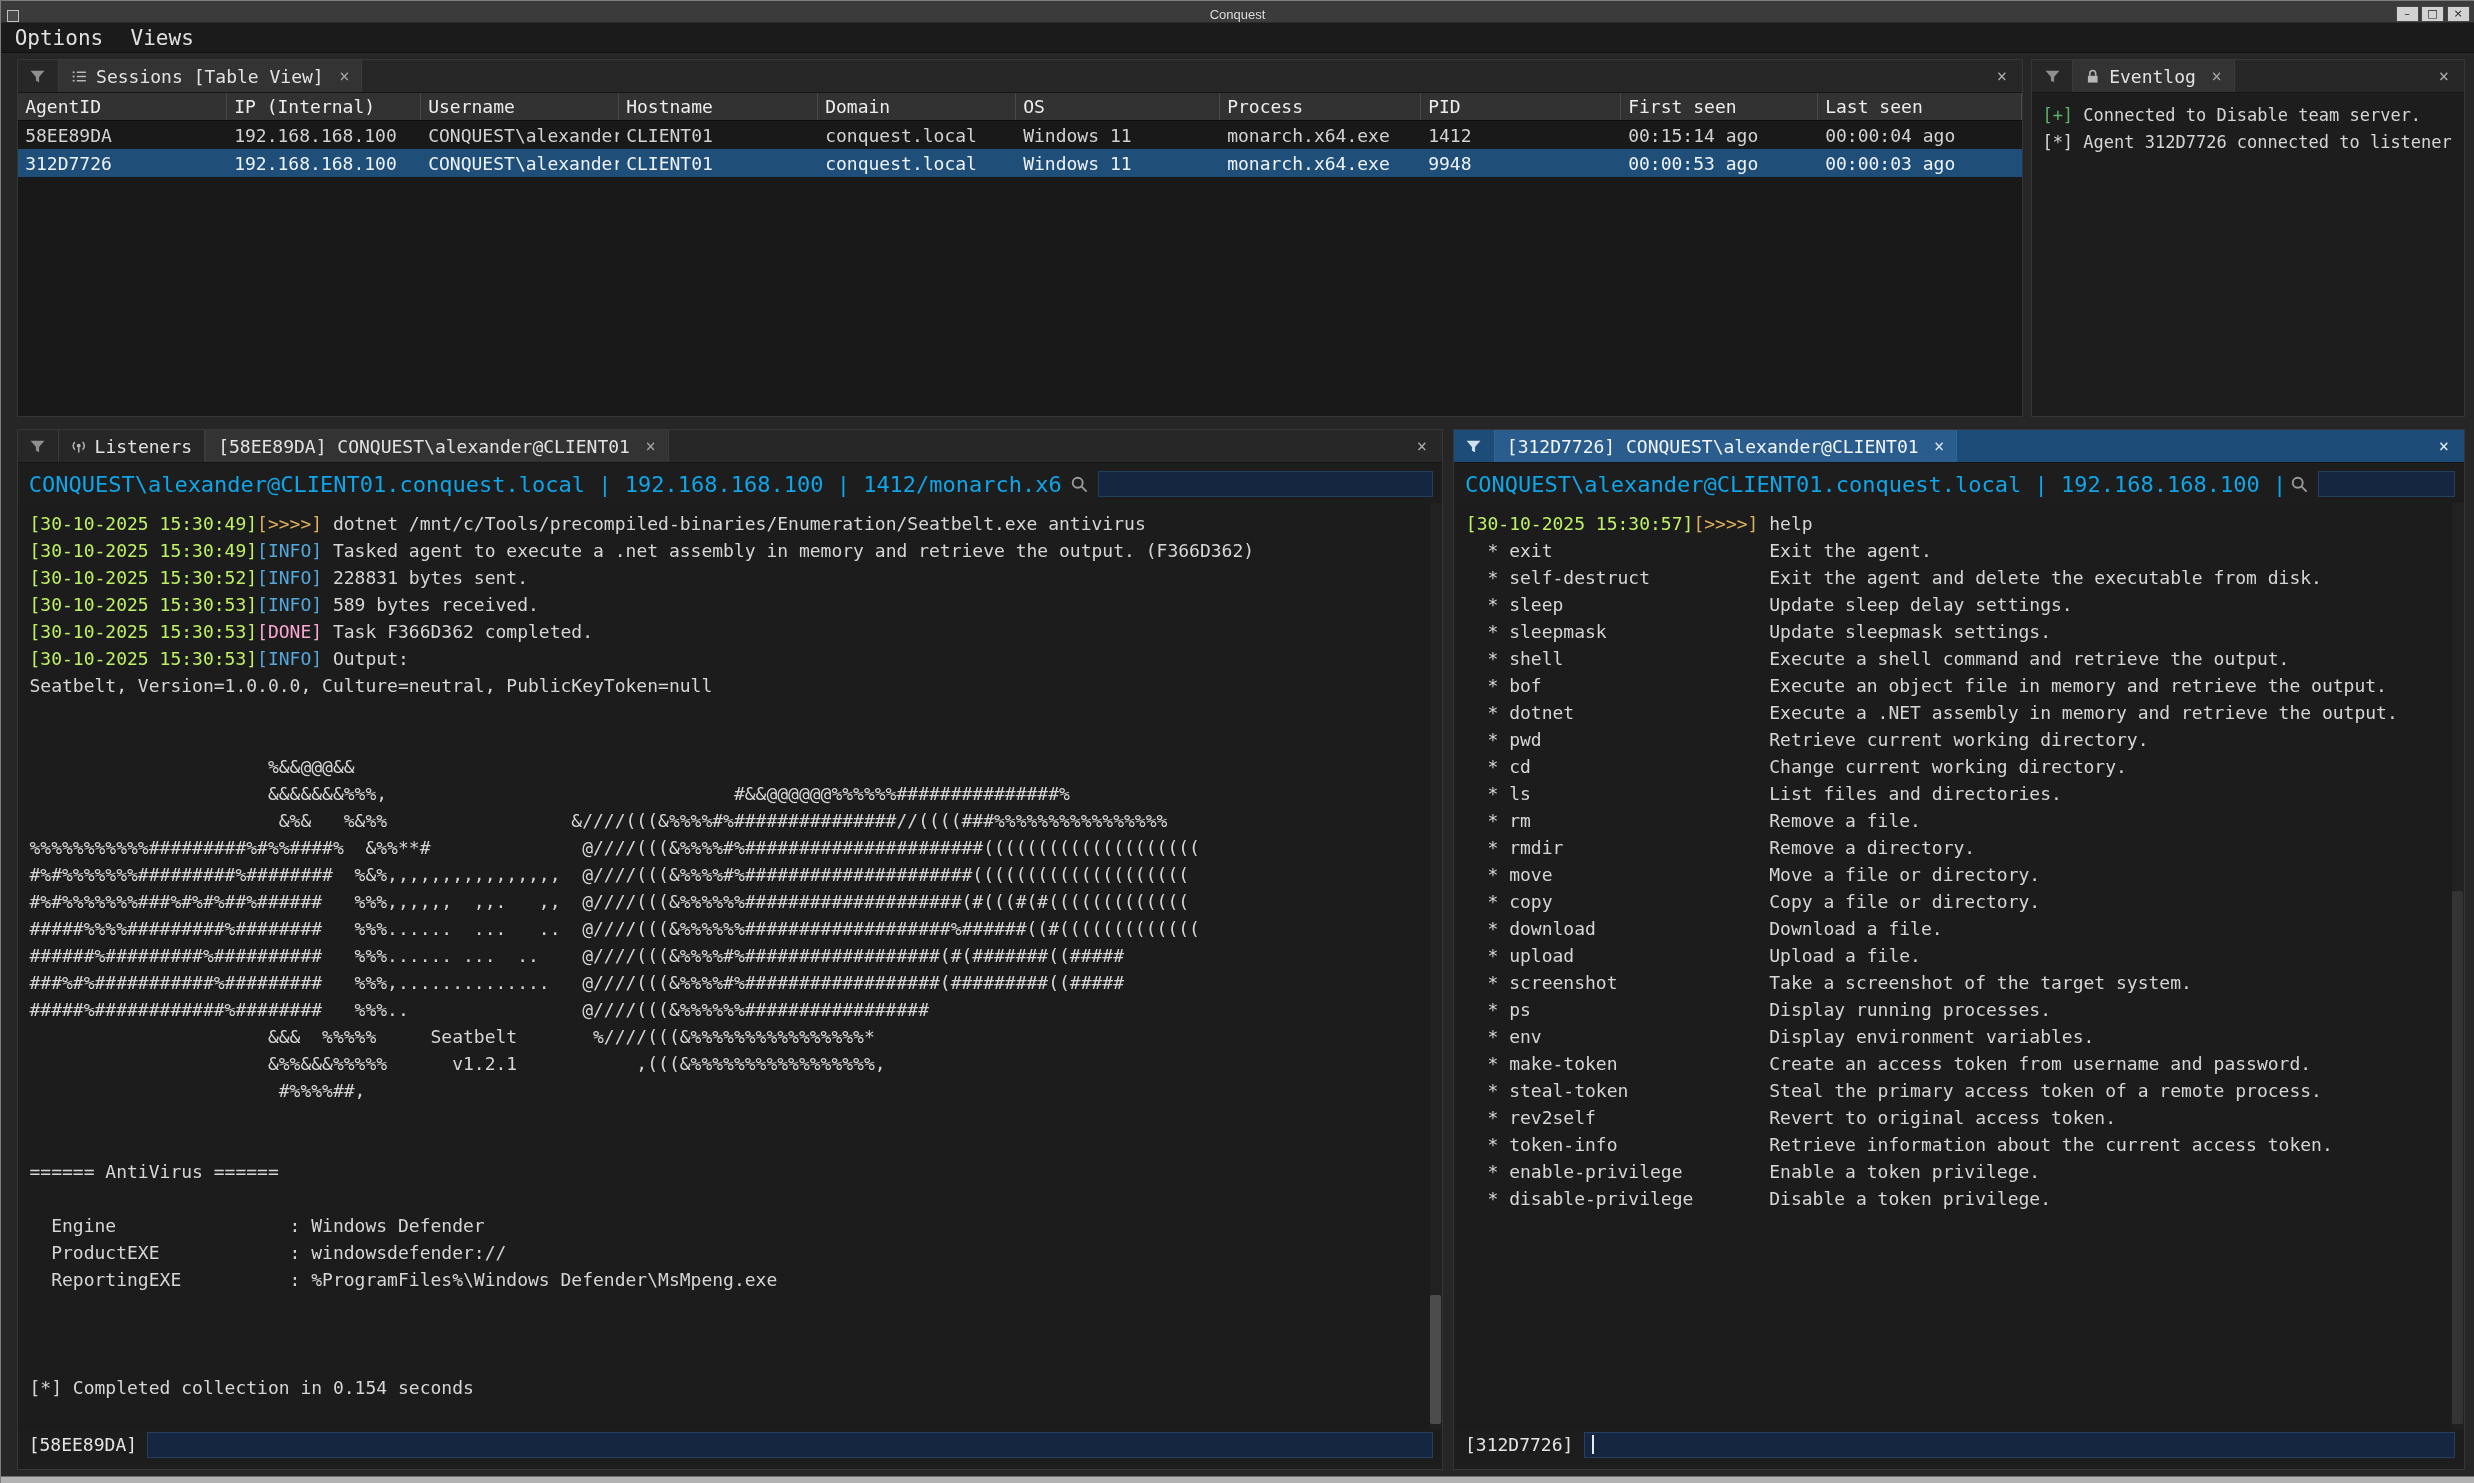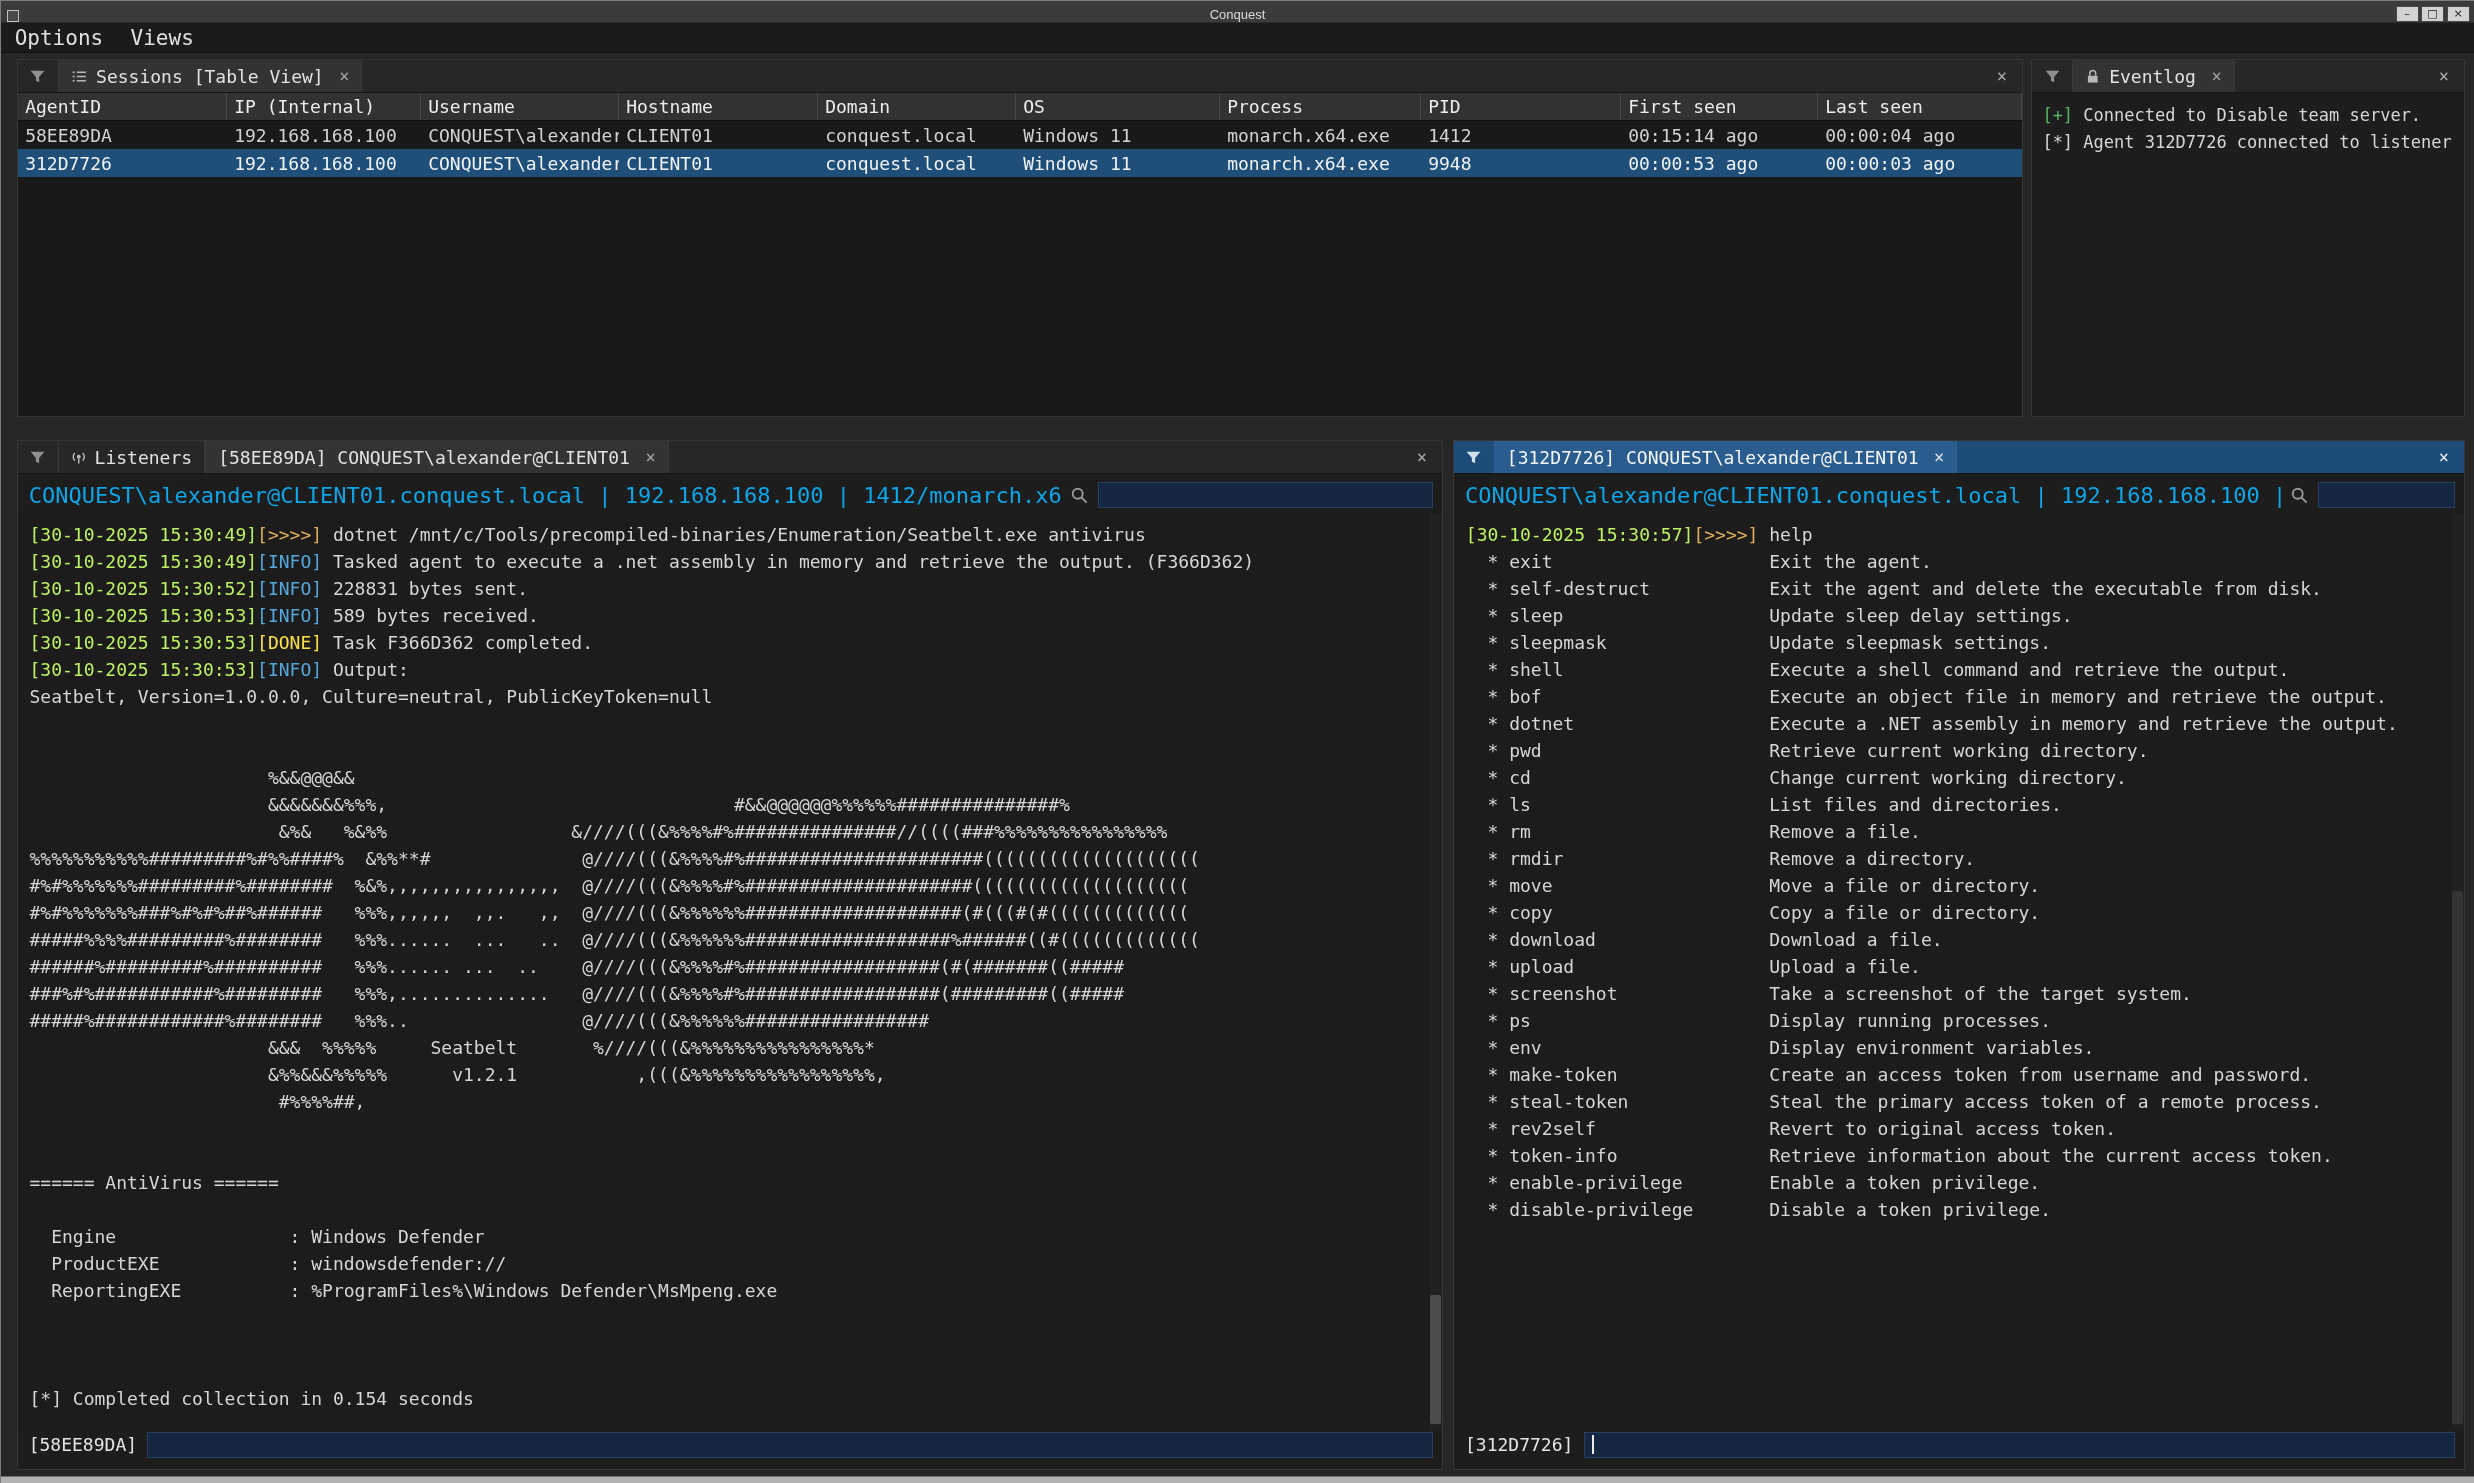--- a/index.html
+++ b/index.html
@@ -9,21 +9,21 @@
   
   .titlebar{height:22.3px;background:#3b3b3b;display:flex;align-items:flex-end;position:relative;flex:none;border-bottom:0.9px solid #2a2a2a}
   .titlebar .title{position:absolute;left:0;right:0;text-align:center;font:13px "Liberation Sans",sans-serif;color:#dcdcdc}
   .appicon{width:12px;height:12px;margin-left:6px;border:1.7px solid #c2c2c2;background:#4a4a4a;z-index:1}
   .winbtns{margin-left:auto;display:flex;gap:2.6px;padding-right:4.3px;z-index:1}
   .winbtn{width:23px;height:16.3px;background:#d2d2d2;border:0.9px solid #474747;color:#1c1c1c;font:11.2px/14.6px "DejaVu Sans",sans-serif;text-align:center;cursor:default}
   
   .menubar{height:30px;background:#1b1b1b;display:flex;color:#e0e0e0;font-size:21px;flex:none;border-bottom:0.9px solid #101010}
   .menuitem{padding:0 13.7px;height:100%;display:flex;align-items:center}
   
-  .workspace{flex:1;display:flex;flex-direction:column;padding:6px 9.5px 0 15.5px;gap:23px;background:#262626;min-height:0}
+  .workspace{flex:1;display:flex;flex-direction:column;padding:6px 9.5px 0 15.5px;gap:12px;background:#262626;min-height:0}
   .row-top{height:358px;display:flex;gap:8.6px;flex:none;min-width:0}
   .row-bottom{flex:1;display:flex;gap:10.3px;margin-bottom:6px;min-height:0}
   .panel{background:#1d1d1d;border:0.9px solid #363636;display:flex;flex-direction:column;overflow:hidden;min-width:0}
   #sessions-panel{width:2006px;flex:none}
   #eventlog-panel{flex:1}
   #left-console{width:1426px;flex:none}
   #right-console{flex:1}
   
   .tabbar{height:33px;background:#272727;display:flex;align-items:stretch;flex:none;border-bottom:0.9px solid #151515}
   .tabbar.focused{background:#1e4c78}
@@ -51,21 +51,21 @@
   
   .statusrow{height:40px;display:flex;align-items:center;padding:1.7px 8.6px 0 11.2px;gap:8.6px;flex:none}
   .statustext{color:#0ea5e9;font-size:22px;white-space:nowrap;overflow:hidden;flex:1}
   .searchbox{width:335px;height:26px;background:#152740;border:0.9px solid #263f5f;flex:none}
   #right-console .searchbox{width:137px}
   .console-out{flex:1;position:relative;padding:6.9px 0 0 12px;overflow:hidden;background:#1c1c1c;min-height:0}
   .cline{white-space:pre;font-size:18px;line-height:27px;height:27px;color:#d6d6d6}
   .seg-ts{color:#bef264}
   .seg-cmd{color:#dfae5a}
   .seg-info{color:#54a8dc}
-  .seg-done{color:#fde047}
+  .seg-done{color:#f9a8d4}
   .seg-g{color:#58b368}
   .seg-w{color:#d6d6d6}
   .scroll-track{position:absolute;right:0;top:0;bottom:0;width:12px;background:#212121}
   .scroll-thumb{position:absolute;right:0.9px;width:10.3px;background:#4c4c4c;border-radius:1.7px}
   #left-console .scroll-thumb{bottom:5.2px;height:129px}
   #right-console .scroll-thumb{bottom:5.2px;height:533px;background:#343434}
   .inputrow{height:40px;display:flex;align-items:center;padding:0 8.6px 8.6px 11.2px;gap:10.3px;flex:none}
   .prompt{color:#e4e4e4;font-size:18px;flex:none;white-space:pre}
   .cmdinput{flex:1;height:26px;background:#152740;border:0.9px solid #263f5f;display:flex;align-items:center}
   .caret{width:2.6px;height:19px;background:#eaeaea;margin-left:6.9px}

